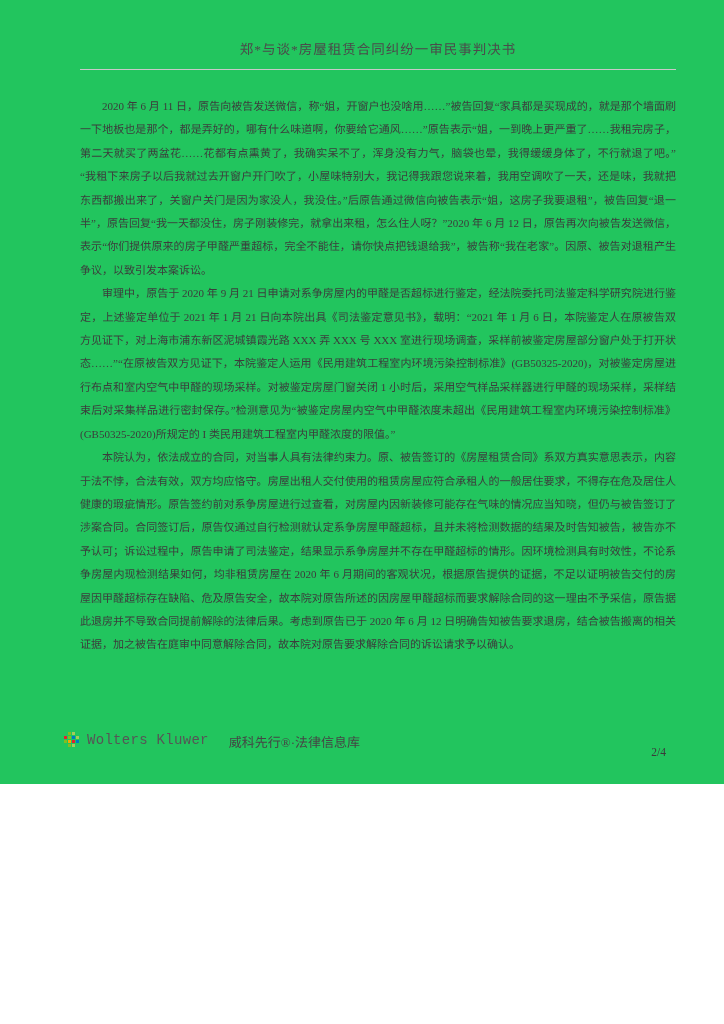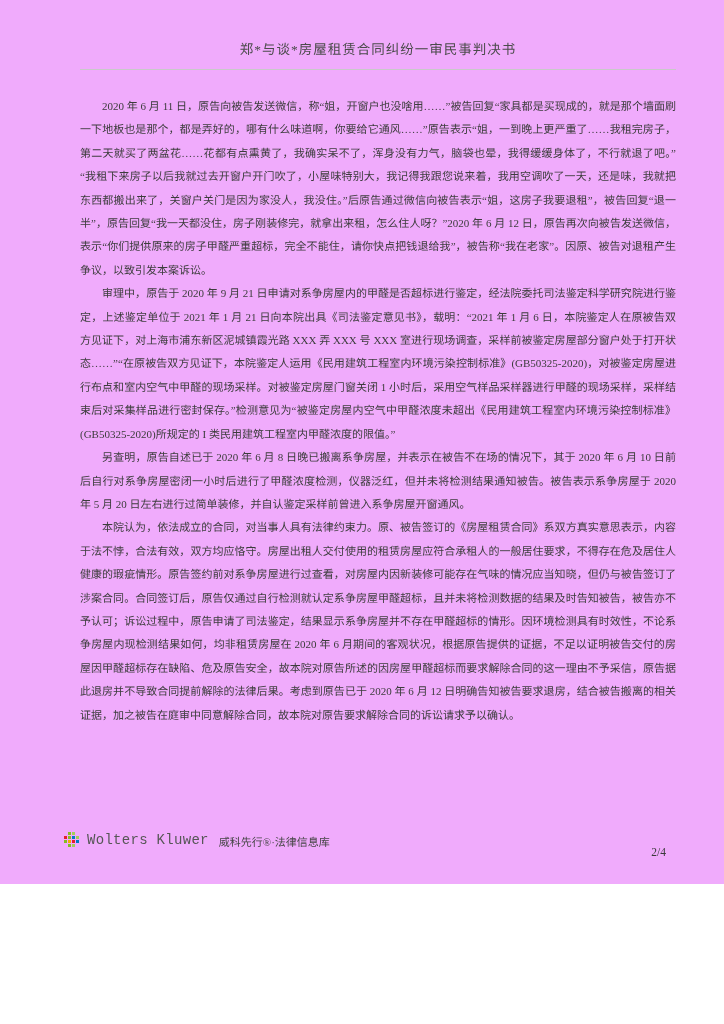--- a/index.html
+++ b/index.html
@@ -3,22 +3,22 @@
 <meta charset="utf-8">
 <style>
   * { margin:0; padding:0; box-sizing:border-box; }
   html,body { width:724px; height:1024px; }
   body {
     background:#ffffff;
     font-family:"Liberation Serif","DejaVu Serif",serif;
   }
   .page {
     position:relative;
-    width:724px; height:884px;
-    background:#f0abfc;
+    width:724px; height:784px;
+    background:#22c55e;
     overflow:hidden;
     padding-left:32px;
   }
   .doc-header { padding-top:38px; text-align:center; }
   .doc-title {
     font-size:13.5px;
     color:#4b4b4b;
     letter-spacing:1px;
     font-weight:normal;
   }
@@ -46,23 +46,23 @@
     align-items:center;
   }
   .wk-logo { width:18px; height:18px; margin-right:7px; flex:0 0 auto; }
   .brand-name {
     font-family:Liberation Mono, monospace;
     font-size:14px;
     color:#565656;
     letter-spacing:0.3px;
   }
   .product-name {
-    font-size:11px;
+    font-size:13px;
     color:#454545;
-    margin-left:10px;
+    margin-left:20px;
     padding-top:2px;
   }
   .page-number {
     margin-left:auto;
     font-size:11.5px;
     color:#3a3a3a;
     margin-top:24px;
   }
 </style>
 </head>
@@ -72,21 +72,20 @@
 
   <div class="doc-header">
     <div class="doc-title">郑*与谈*房屋租赁合同纠纷一审民事判决书</div>
   </div>
 
   <hr class="header-divider">
 
   <div class="doc-body">
       <p>2020 年 6 月 11 日，原告向被告发送微信，称“姐，开窗户也没啥用……”被告回复“家具都是买现成的，就是那个墙面刷一下地板也是那个，都是弄好的，哪有什么味道啊，你要给它通风……”原告表示“姐，一到晚上更严重了……我租完房子，第二天就买了两盆花……花都有点熏黄了，我确实呆不了，浑身没有力气，脑袋也晕，我得缓缓身体了，不行就退了吧。”“我租下来房子以后我就过去开窗户开门吹了，小屋味特别大，我记得我跟您说来着，我用空调吹了一天，还是味，我就把东西都搬出来了，关窗户关门是因为家没人，我没住。”后原告通过微信向被告表示“姐，这房子我要退租”，被告回复“退一半”，原告回复“我一天都没住，房子刚装修完，就拿出来租，怎么住人呀？”2020 年 6 月 12 日，原告再次向被告发送微信，表示“你们提供原来的房子甲醛严重超标，完全不能住，请你快点把钱退给我”，被告称“我在老家”。因原、被告对退租产生争议，以致引发本案诉讼。</p>
       <p>审理中，原告于 2020 年 9 月 21 日申请对系争房屋内的甲醛是否超标进行鉴定，经法院委托司法鉴定科学研究院进行鉴定，上述鉴定单位于 2021 年 1 月 21 日向本院出具《司法鉴定意见书》，载明：“2021 年 1 月 6 日，本院鉴定人在原被告双方见证下，对上海市浦东新区泥城镇霞光路 XXX 弄 XXX 号 XXX 室进行现场调查，采样前被鉴定房屋部分窗户处于打开状态……”“在原被告双方见证下，本院鉴定人运用《民用建筑工程室内环境污染控制标准》(GB50325-2020)，对被鉴定房屋进行布点和室内空气中甲醛的现场采样。对被鉴定房屋门窗关闭 1 小时后，采用空气样品采样器进行甲醛的现场采样，采样结束后对采集样品进行密封保存。”检测意见为“被鉴定房屋内空气中甲醛浓度未超出《民用建筑工程室内环境污染控制标准》(GB50325-2020)所规定的 I 类民用建筑工程室内甲醛浓度的限值。”</p>
-      <p>另查明，原告自述已于 2020 年 6 月 8 日晚已搬离系争房屋，并表示在被告不在场的情况下，其于 2020 年 6 月 10 日前后自行对系争房屋密闭一小时后进行了甲醛浓度检测，仪器泛红，但并未将检测结果通知被告。被告表示系争房屋于 2020 年 5 月 20 日左右进行过简单装修，并自认鉴定采样前曾进入系争房屋开窗通风。</p>
       <p>本院认为，依法成立的合同，对当事人具有法律约束力。原、被告签订的《房屋租赁合同》系双方真实意思表示，内容于法不悖，合法有效，双方均应恪守。房屋出租人交付使用的租赁房屋应符合承租人的一般居住要求，不得存在危及居住人健康的瑕疵情形。原告签约前对系争房屋进行过查看，对房屋内因新装修可能存在气味的情况应当知晓，但仍与被告签订了涉案合同。合同签订后，原告仅通过自行检测就认定系争房屋甲醛超标，且并未将检测数据的结果及时告知被告，被告亦不予认可；诉讼过程中，原告申请了司法鉴定，结果显示系争房屋并不存在甲醛超标的情形。因环境检测具有时效性，不论系争房屋内现检测结果如何，均非租赁房屋在 2020 年 6 月期间的客观状况，根据原告提供的证据，不足以证明被告交付的房屋因甲醛超标存在缺陷、危及原告安全，故本院对原告所述的因房屋甲醛超标而要求解除合同的这一理由不予采信，原告据此退房并不导致合同提前解除的法律后果。考虑到原告已于 2020 年 6 月 12 日明确告知被告要求退房，结合被告搬离的相关证据，加之被告在庭审中同意解除合同，故本院对原告要求解除合同的诉讼请求予以确认。</p>
     </div>
 
   <div class="doc-footer">
     <svg class="wk-logo" viewBox="0 0 18 18" aria-hidden="true">
       <rect x="6" y="1" width="3" height="3" fill="#85bc20"></rect>
       <rect x="10" y="1" width="3" height="3" fill="#a4cd58"></rect>
       <rect x="2" y="5" width="3" height="3" fill="#e5202e"></rect>
       <rect x="6" y="5" width="3" height="3" fill="#85bc20"></rect>
       <rect x="10" y="5" width="3" height="3" fill="#007ac3"></rect>

